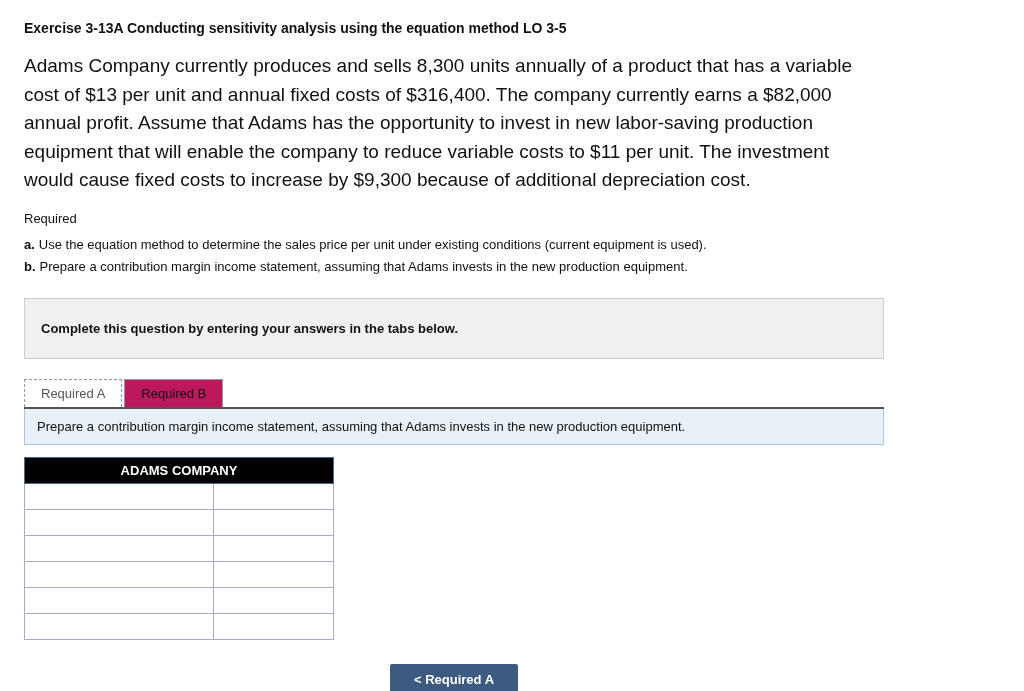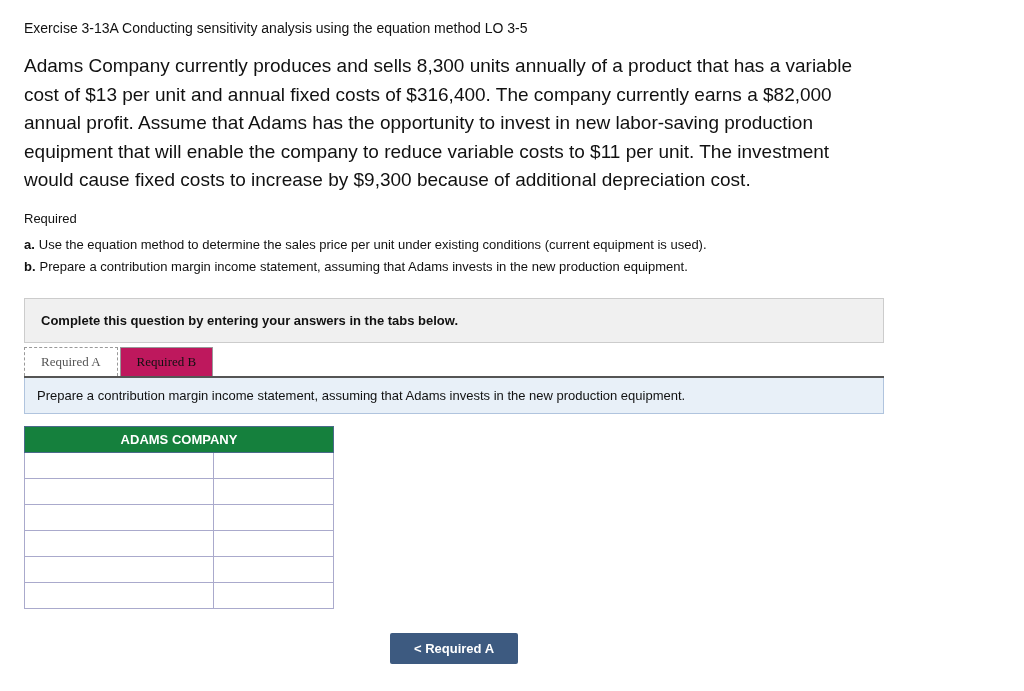--- a/index.html
+++ b/index.html
@@ -7,21 +7,21 @@
       font-family: Arial, sans-serif;
       font-size: 13px;
       background: #fff;
       color: #111;
       padding: 20px 24px;
       width: 1024px;
       min-height: 691px;
     }
     .page-title {
       font-size: 14px;
-      font-weight: normal;
+      font-weight: bold;
       margin-bottom: 16px;
     }
     .intro-text {
       font-size: 19px;
       line-height: 1.5;
       margin-bottom: 16px;
       max-width: 860px;
     }
     .required-label {
       font-weight: normal;
@@ -37,37 +37,36 @@
     .tasks .task-item {
       display: flex;
       gap: 4px;
     }
     .task-letter {
       font-weight: bold;
     }
     .instruction-box {
       background: #f0f0f0;
       border: 1px solid #ccc;
-      padding: 14px 16px;
+      padding: 22px 16px;
       margin-bottom: 0;
       max-width: 860px;
       font-size: 13px;
     }
     .instruction-box strong {
       font-weight: bold;
     }
     .tabs-container {
       max-width: 860px;
       margin-top: 0;
     }
     .tabs-row {
       display: flex;
-      margin-top: 4px;
+      margin-top: 20px;
       border-bottom: 2px solid #555;
-      font-family: Liberation Serif, serif;
     }
     .tab {
       padding: 6px 16px;
       border: 1px solid #ccc;
       background: #fff;
       cursor: pointer;
       font-size: 13px;
       margin-right: 2px;
       border-bottom: none;
     }
@@ -93,21 +92,21 @@
     .table-section {
       margin-top: 12px;
       max-width: 860px;
     }
     .company-table {
       border-collapse: collapse;
       width: 310px;
       font-size: 13px;
     }
     .company-table .header-row td {
-      background: #15803d;
+      background: #000000;
       color: #fff;
       font-weight: bold;
       text-align: center;
       padding: 5px 8px;
       border: 1px solid #4a6a8a;
     }
     .company-table .subheader-row td {
       background: #5b7fa6;
       color: #fff;
       font-weight: bold;

